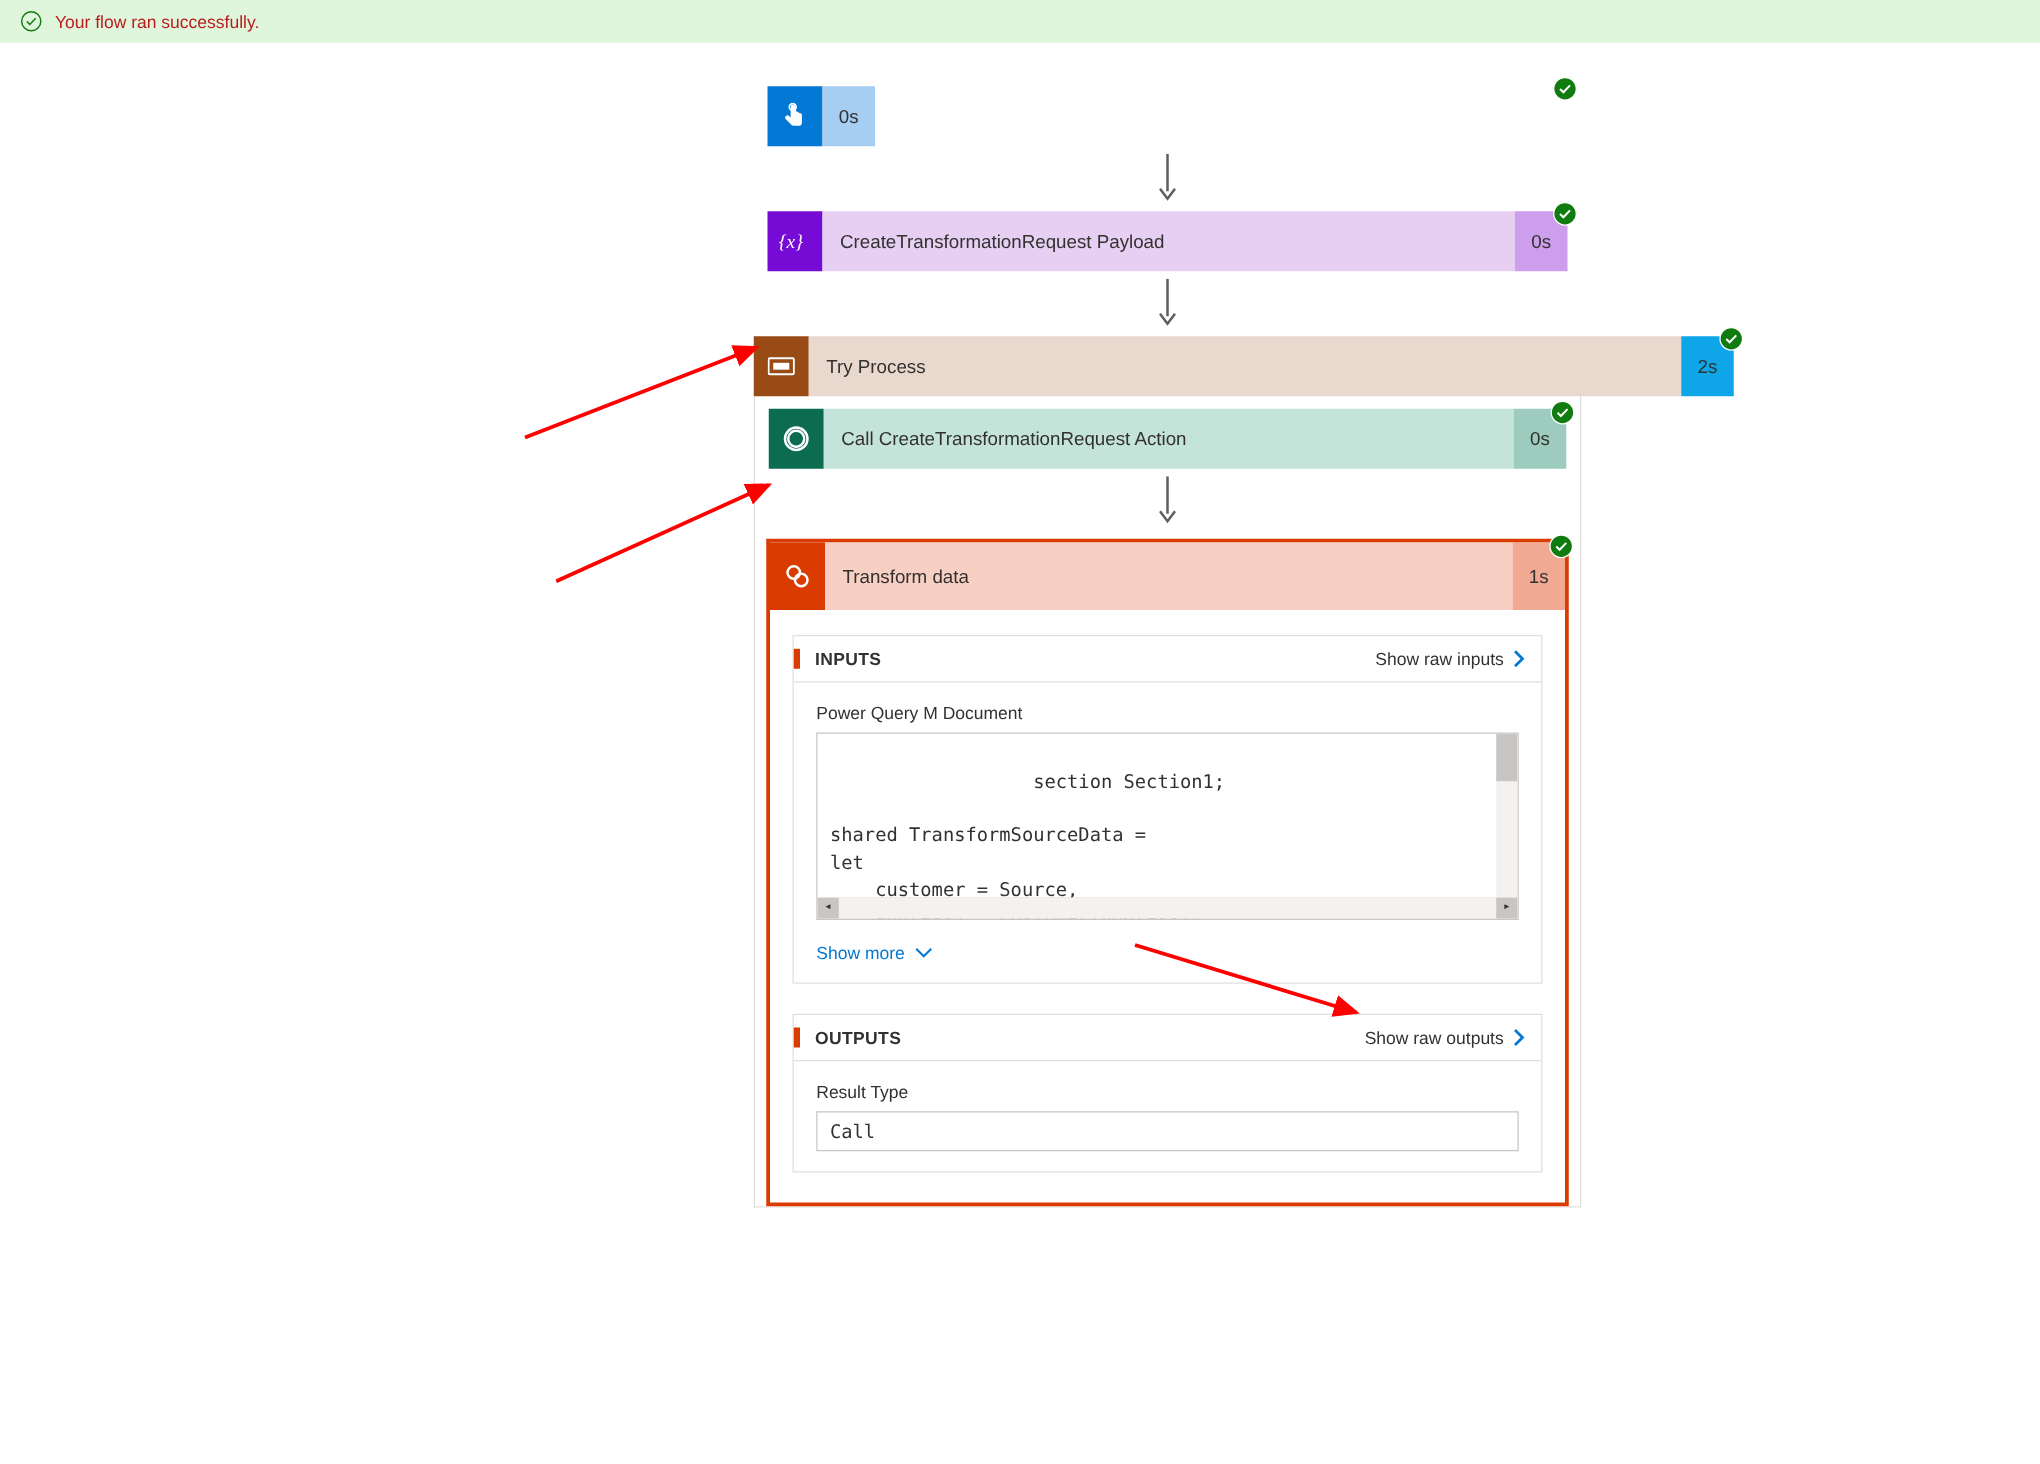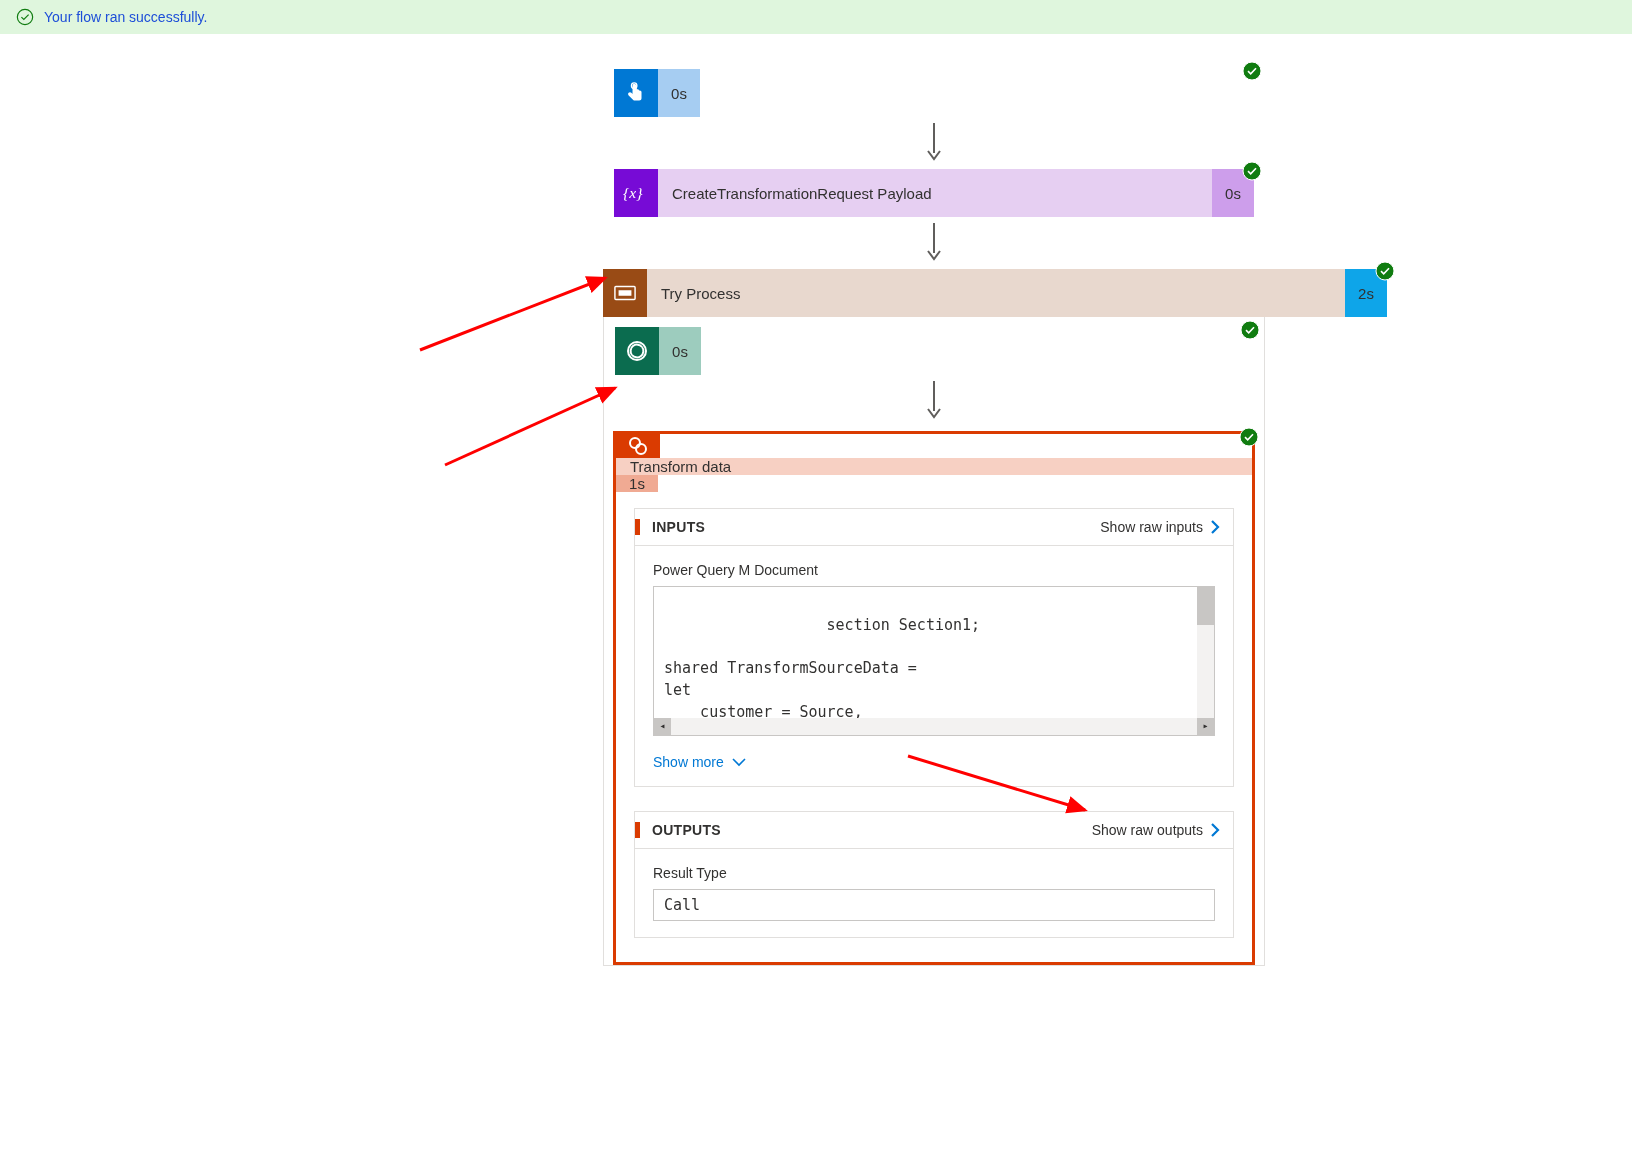--- a/index.html
+++ b/index.html
@@ -14,21 +14,21 @@
   position: relative;
 }
 
 .notification-bar {
   background: #dff6dd;
   width: 100%;
   height: 34px;
   display: flex;
   align-items: center;
   padding-left: 16px;
-  color: #1d4ed8;
+  color: #b91c1c;
   gap: 10px;
 }
 .notification-bar svg { flex-shrink: 0; }
 
 .canvas {
   position: absolute;
   top: 34px; left: 0; right: 0;
   padding-top: 35px;
 }
 
@@ -76,21 +76,21 @@
 .card.variable .duration { background: #cd9eeb; }
 
 .card.scope .icon-box { background: #994b15; }
 .card.scope .title    { background: #e8d8ce; }
 .card.scope .duration { background: #0ea5e9; }
 
 .card.dataverse .icon-box { background: #0b6c4f; }
 .card.dataverse .title    { background: #c4e3d9; }
 .card.dataverse .duration { background: #9dccbe; }
 
-.card.transform { height: 54px; margin: 4px 4px 0 4px; flex-direction: column; }
+.card.transform { height: 54px; margin: 4px 4px 0 4px; }
 .card.transform .icon-box { background: #da3b01; width: 44px; }
 .card.transform .title    { background: #f7d0c3; }
 .card.transform .duration { background: #f0aa93; }
 
 .badge-check {
   position: absolute;
   top: -8px;
   right: -8px;
   width: 20px; height: 20px;
 }
@@ -289,20 +289,21 @@
       <div class="scope-body" style="width:662px">
 
         <div class="card dataverse">
           <div class="icon-box">
             <svg width="24" height="24" viewBox="0 0 24 24">
                 <circle cx="12" cy="12" r="9" fill="none" stroke="#fff" stroke-width="2"></circle>
                 <path d="M7 16 A6 6 0 0 1 17 8" fill="none" stroke="#fff" stroke-width="2"></path>
                 <path d="M7 16 A6 6 0 0 0 17 8" fill="none" stroke="#fff" stroke-width="2"></path>
               </svg>
           </div>
+          <div class="title">Call CreateTransformationRequest Action</div>
           <div class="duration">0s</div>
           <svg class="badge-check inner" viewBox="0 0 20 20">
               <circle cx="10" cy="10" r="9" fill="#107c10"></circle>
               <circle cx="10" cy="10" r="9" fill="none" stroke="#fff" stroke-width="1"></circle>
               <path d="M6 10.2 L8.7 12.8 L14 7.3" fill="none" stroke="#fff" stroke-width="1.6"></path>
             </svg>
         </div>
 
         <div class="connector">
           <svg width="20" height="40" viewBox="0 0 20 40">

